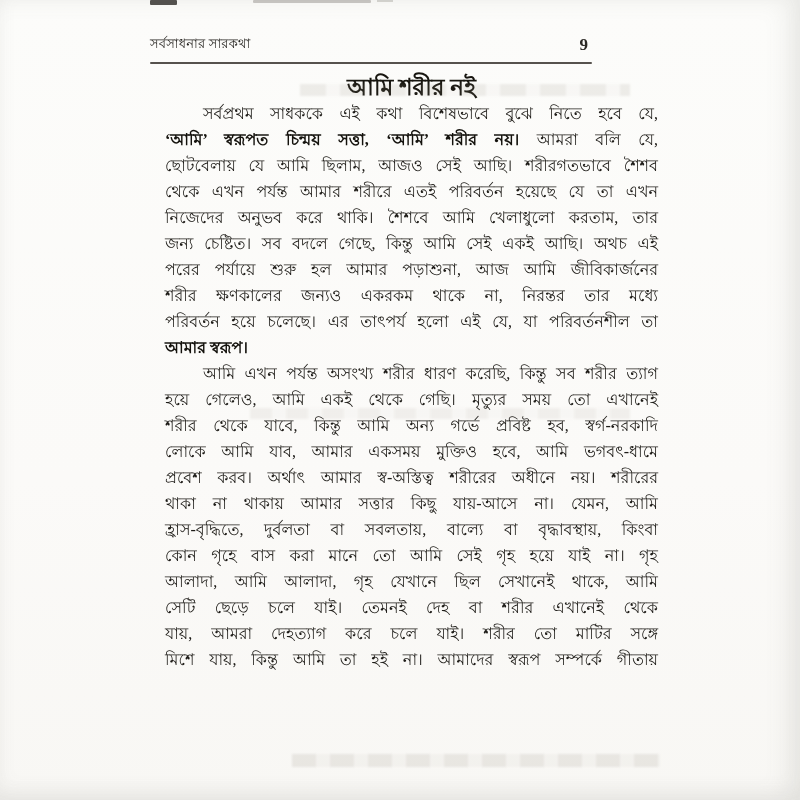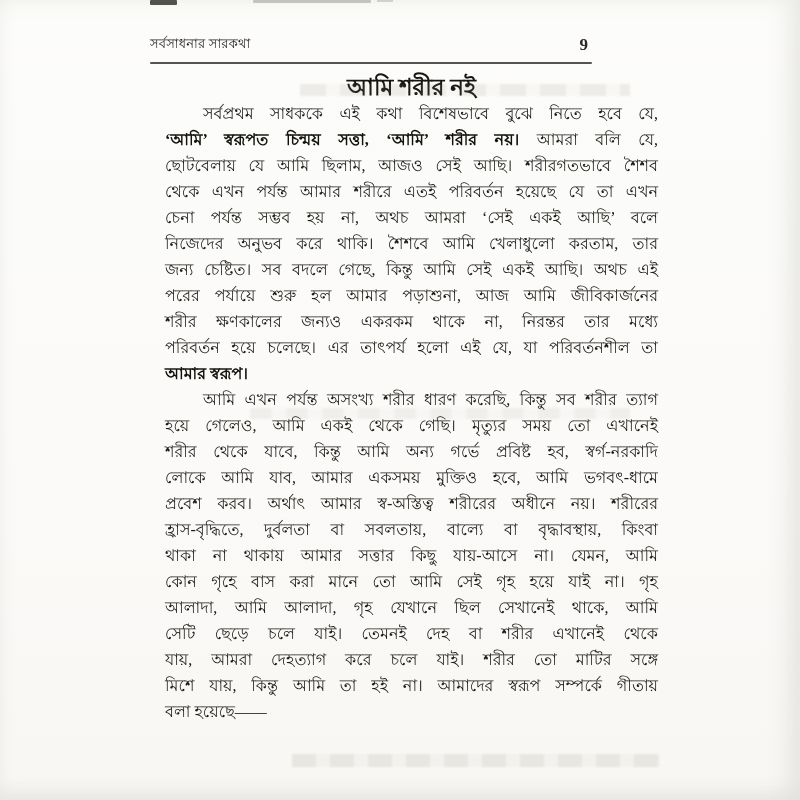--- a/index.html
+++ b/index.html
@@ -80,38 +80,36 @@
   <span class="ghost ghost-a"></span>
   <span class="ghost ghost-b"></span>
   <span class="ghost ghost-c"></span>
 
   <div class="body-text">
       <div class="para">
         <div class="line indent just"><span>সর্বপ্রথম সাধককে এই কথা বিশেষভাবে বুঝে নিতে হবে যে,</span></div>
         <div class="line just"><span class="b">‘আমি’ স্বরূপত চিন্ময় সত্তা, ‘আমি’ শরীর নয়।</span><span> আমরা বলি যে,</span></div>
         <div class="line just"><span>ছোটবেলায় যে আমি ছিলাম, আজও সেই আছি। শরীরগতভাবে শৈশব</span></div>
         <div class="line just"><span>থেকে এখন পর্যন্ত আমার শরীরে এতই পরিবর্তন হয়েছে যে তা এখন</span></div>
-        <div class="line just"><span>চেনা পর্যন্ত সম্ভব হয় না, অথচ আমরা ‘সেই একই আছি’ বলে</span></div>
         <div class="line just"><span>নিজেদের অনুভব করে থাকি। শৈশবে আমি খেলাধুলো করতাম, তার</span></div>
         <div class="line just"><span>জন্য চেষ্টিত। সব বদলে গেছে, কিন্তু আমি সেই একই আছি। অথচ এই</span></div>
         <div class="line just"><span>পরের পর্যায়ে শুরু হল আমার পড়াশুনা, আজ আমি জীবিকার্জনের</span></div>
         <div class="line just"><span>শরীর ক্ষণকালের জন্যও একরকম থাকে না, নিরন্তর তার মধ্যে</span></div>
         <div class="line just"><span>পরিবর্তন হয়ে চলেছে। এর তাৎপর্য হলো এই যে, যা পরিবর্তনশীল তা</span></div>
         <div class="line"><span class="b">আমার স্বরূপ।</span></div>
       </div>
       <div class="para">
         <div class="line indent just"><span>আমি এখন পর্যন্ত অসংখ্য শরীর ধারণ করেছি, কিন্তু সব শরীর ত্যাগ</span></div>
         <div class="line just"><span>হয়ে গেলেও, আমি একই থেকে গেছি। মৃত্যুর সময় তো এখানেই</span></div>
         <div class="line just"><span>শরীর থেকে যাবে, কিন্তু আমি অন্য গর্ভে প্রবিষ্ট হব, স্বর্গ-নরকাদি</span></div>
         <div class="line just"><span>লোকে আমি যাব, আমার একসময় মুক্তিও হবে, আমি ভগবৎ-ধামে</span></div>
         <div class="line just"><span>প্রবেশ করব। অর্থাৎ আমার স্ব-অস্তিত্ব শরীরের অধীনে নয়। শরীরের</span></div>
+        <div class="line just"><span>থাকা না থাকায় আমার সত্তার কিছু যায়-আসে না। যেমন, আমি</span></div>
         <div class="line just"><span>হ্রাস-বৃদ্ধিতে, দুর্বলতা বা সবলতায়, বাল্যে বা বৃদ্ধাবস্থায়, কিংবা</span></div>
-        <div class="line just"><span>থাকা না থাকায় আমার সত্তার কিছু যায়-আসে না। যেমন, আমি</span></div>
         <div class="line just"><span>কোন গৃহে বাস করা মানে তো আমি সেই গৃহ হয়ে যাই না।  গৃহ</span></div>
         <div class="line just"><span>আলাদা, আমি আলাদা, গৃহ যেখানে ছিল সেখানেই থাকে, আমি</span></div>
         <div class="line just"><span>সেটি ছেড়ে চলে যাই।  তেমনই দেহ বা শরীর এখানেই থেকে</span></div>
         <div class="line just"><span>যায়, আমরা দেহত্যাগ করে চলে যাই। শরীর তো মাটির সঙ্গে</span></div>
         <div class="line just"><span>মিশে যায়, কিন্তু আমি তা হই না। আমাদের স্বরূপ সম্পর্কে গীতায়</span></div>
-        <div class="line"><span>বলা হয়েছে——</span></div>
       </div>
     </div>
 
 </div>
 
 </body></html>

